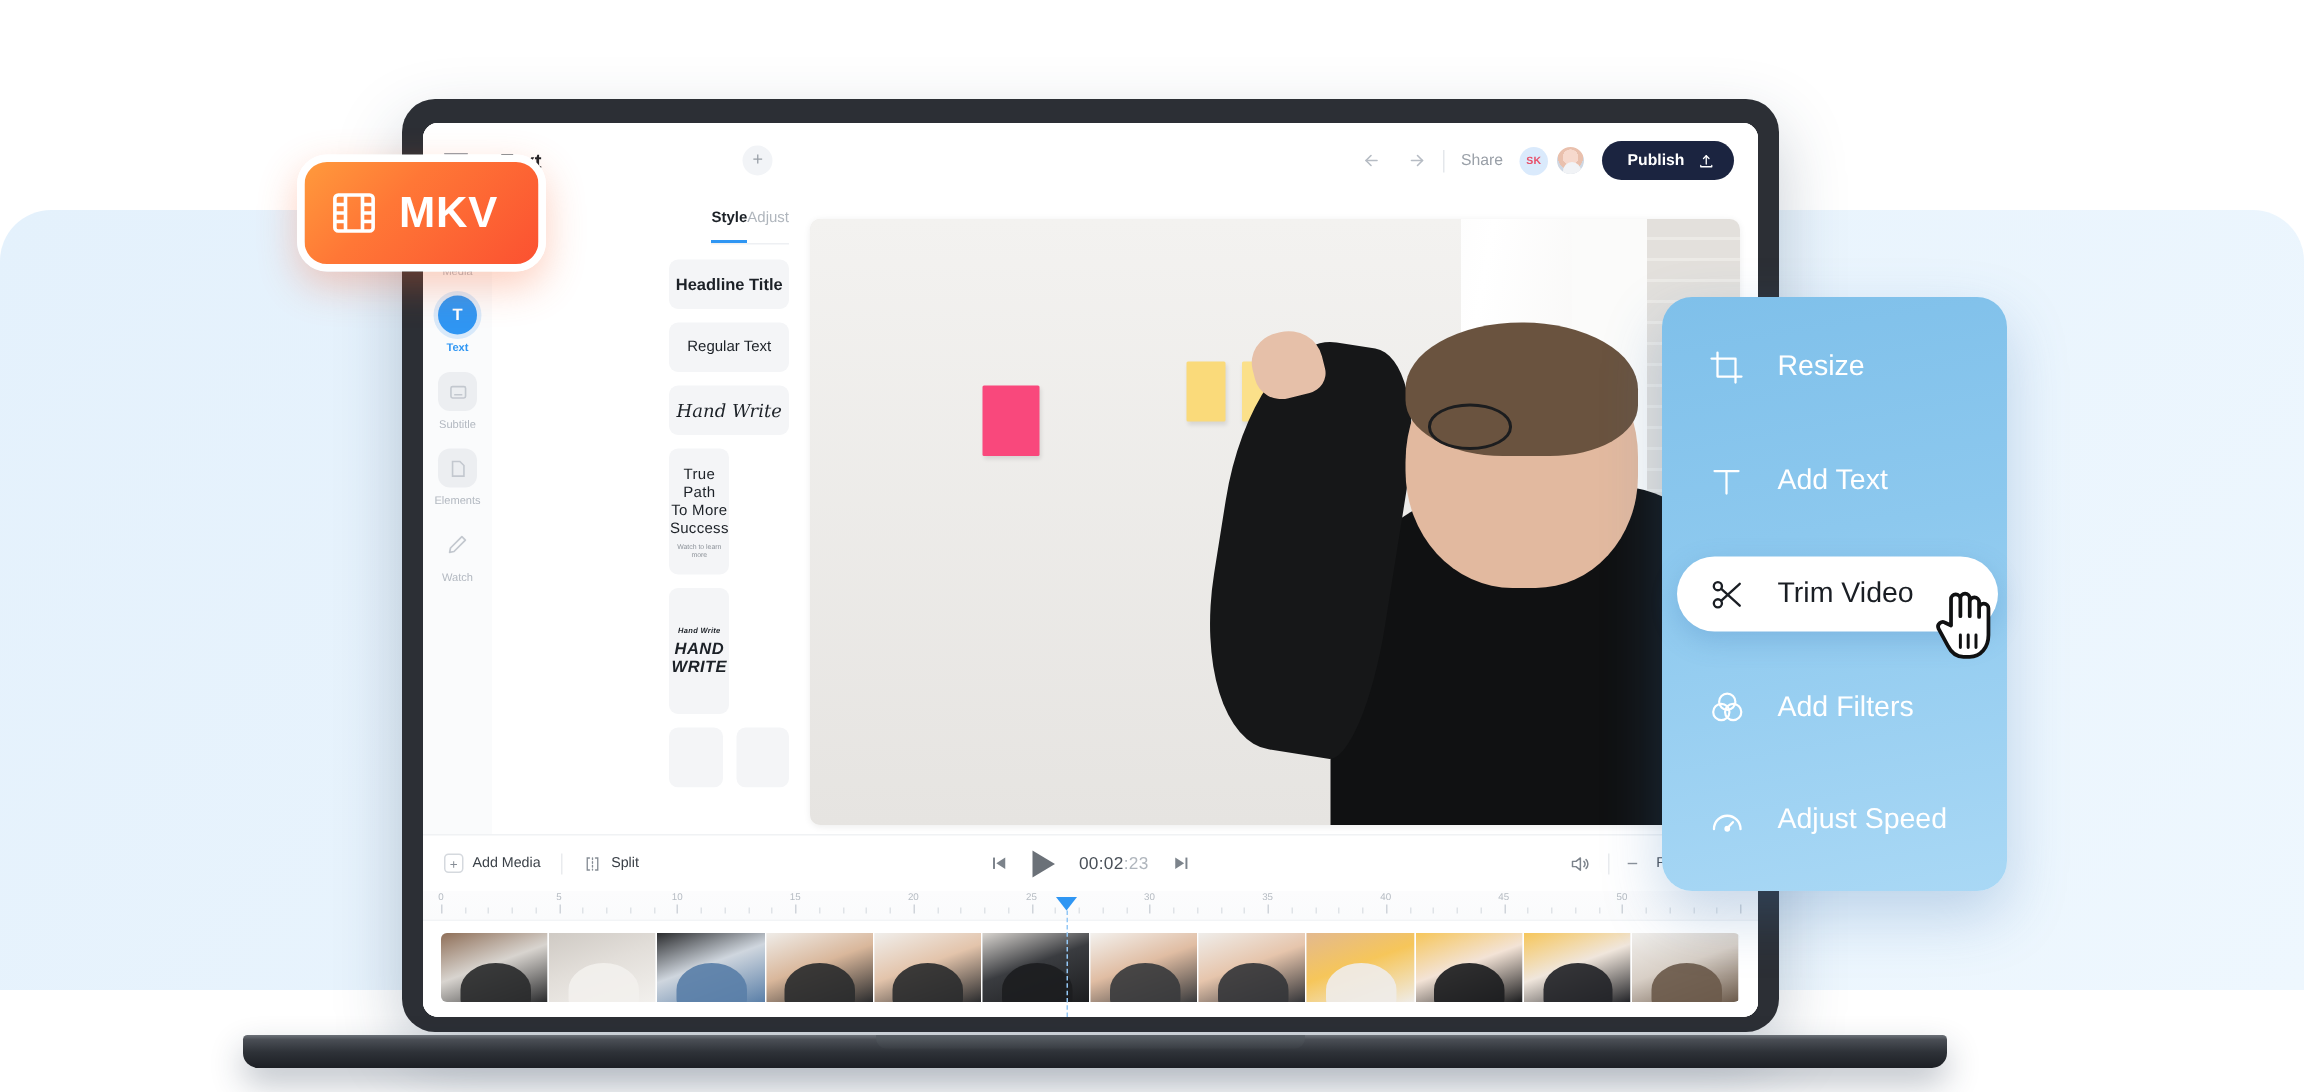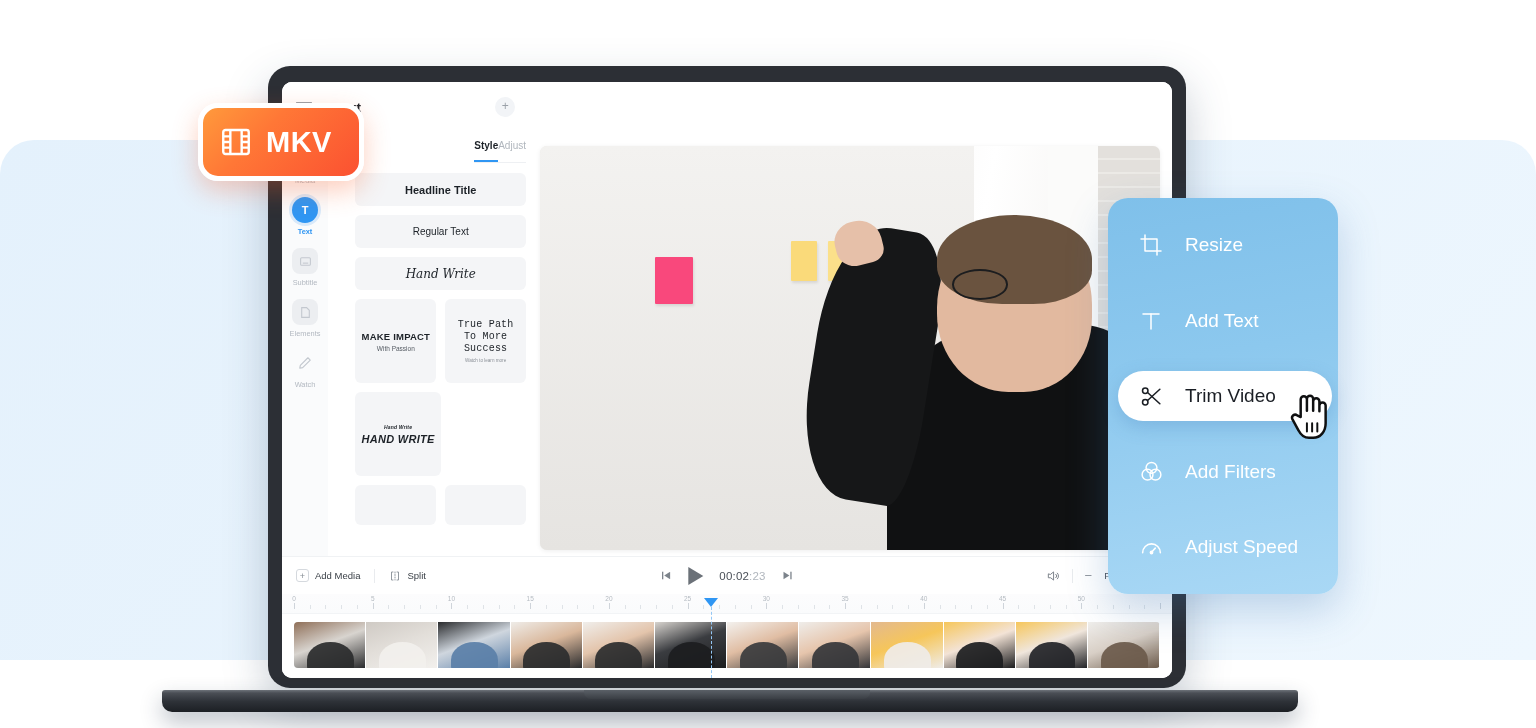--- a/index.html
+++ b/index.html
@@ -114,21 +114,21 @@
   .preset {
     background: #f4f5f7; border-radius: 6px; display: flex; align-items: center;
     justify-content: center; color: #1c2127; cursor: pointer; text-align: center;
   }
   .p-wide { width: 100%; height: 33px; font-size: 11px; font-weight: 700; }
   .p-wide.reg { font-weight: 400; font-size: 10px; }
   .p-wide.hand { font-family: "DejaVu Serif", serif; font-style: italic; font-size: 12px; font-weight: 400; }
   .p-sq { width: 50%; height: 84px; flex-direction: column; gap: 3px; }
   .p-sq .t1 { font-size: 9.5px; font-weight: 800; letter-spacing: .2px; }
   .p-sq .t2 { font-size: 6.5px; color: #555b63; }
-  .p-sq.serif .t1 { font-family: Liberation Mono, monospace; font-weight: 400; font-size: 10px; line-height: 12px; }
+  .p-sq.serif .t1 { font-family: Liberation Sans, sans-serif; font-weight: 400; font-size: 10px; line-height: 12px; }
   .p-sq.serif .t2 { font-size: 4.6px; color: #8b9198; }
   .p-sq.fun .t1 { font-family: "DejaVu Serif", serif; font-size: 7px; font-weight: 400; }
   .p-sq.fun .t2 { font-family: "DejaVu Serif", serif; font-size: 15px; color: #1c2127; font-style: italic; }
   .p-sq.hw .t1 { font-size: 5px; font-style: italic; font-weight: 700; }
   .p-sq.hw .t2 { font-size: 11px; font-weight: 800; font-style: italic; color: #1c2127; letter-spacing: .3px; }
   .p-empty { width: 50%; height: 40px; }
 
   
   .preview-wrap { flex: 1; background: #fff; display: flex; align-items: flex-start;
                   justify-content: center; padding: 14px 12px 0 4px; min-width: 0; }
@@ -241,20 +241,42 @@
 
           <div class="app-header">
             <div class="hamburger">
               <span></span>
                 <span></span>
                 <span></span>
             </div>
             <div class="panel-title">Text</div>
             <div class="add-round">+</div>
 
+            <div class="header-right">
+              <svg class="hicon" viewBox="0 0 24 24" fill="none" stroke="currentColor" stroke-width="1.6" stroke-linecap="round" stroke-linejoin="round">
+                <path d="M9 7 4 12l5 5"></path>
+                  <path d="M4 12h11a5 5 0 0 1 0 0"></path>
+              </svg>
+              <svg class="hicon" viewBox="0 0 24 24" fill="none" stroke="currentColor" stroke-width="1.6" stroke-linecap="round" stroke-linejoin="round">
+                <path d="M15 7l5 5-5 5"></path>
+                  <path d="M20 12H9a5 5 0 0 1 0 0"></path>
+              </svg>
+              <div class="hdivider"></div>
+              <div class="share-label">Share</div>
+              <div class="avatar-sk">SK</div>
+              <div class="avatar-photo"></div>
+              <div class="publish-btn">
+                <span>Publish</span>
+                <svg width="11" height="11" viewBox="0 0 24 24" fill="none" stroke="#fff" stroke-width="1.9" stroke-linecap="round" stroke-linejoin="round">
+                  <path d="M12 16V4"></path>
+                    <path d="M8 8l4-4 4 4"></path>
+                    <path d="M4 18v2h16v-2"></path>
+                </svg>
+              </div>
+            </div>
           </div>
 
           <div class="app-body">
 
             <div class="rail">
               <div class="rail-item">
                 <div class="rail-ico">
                   <svg width="13" height="13" viewBox="0 0 24 24" fill="none" stroke="currentColor" stroke-width="2">
                       <rect x="3" y="5" width="18" height="14" rx="2"></rect>
                     </svg>
@@ -295,24 +317,20 @@
             <div class="text-panel">
               <div class="tabs">
                 <div class="tab active">Style</div>
                 <div class="tab">Adjust</div>
               </div>
               <div class="presets">
                 <div class="preset p-wide">Headline Title</div>
                 <div class="preset p-wide reg">Regular Text</div>
                 <div class="preset p-wide hand">Hand Write</div>
                 <div class="preset-row">
-                  <div class="preset p-sq">
-                    <div class="t1">MAKE IMPACT</div>
-                    <div class="t2">With Passion</div>
-                  </div>
                   <div class="preset p-sq serif">
                     <div class="t1" style="white-space:pre-line">True Path
 To More Success</div>
                     <div class="t2">Watch to learn more</div>
                   </div>
                 </div>
                 <div class="preset-row">
                   <div class="preset p-sq hw">
                     <div class="t1">Hand Write</div>
                     <div class="t2">HAND WRITE</div>

